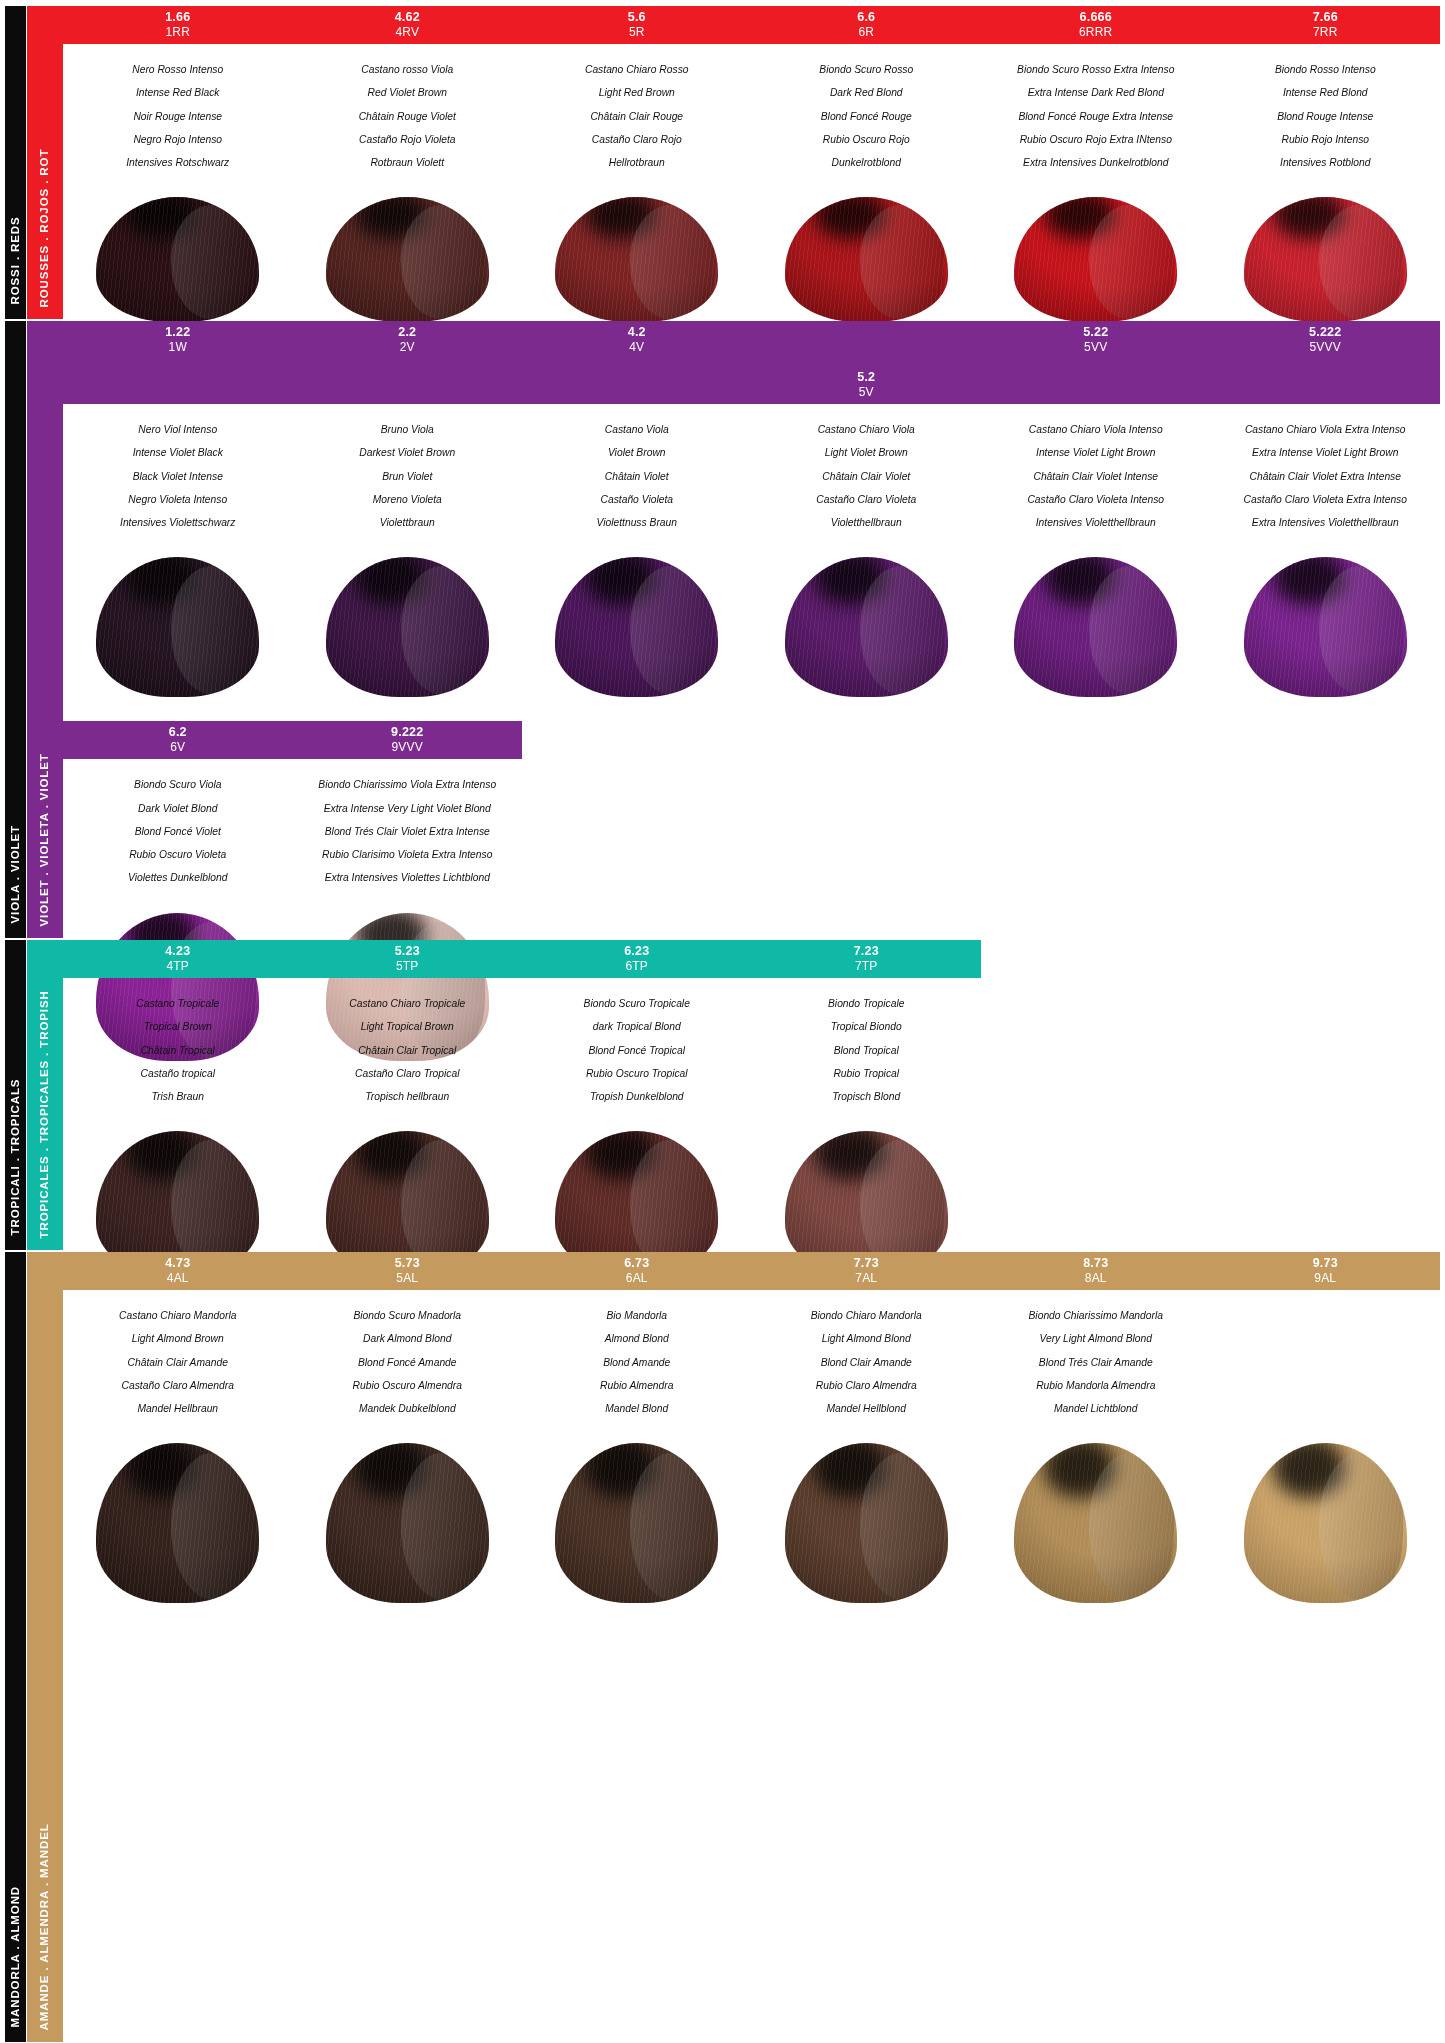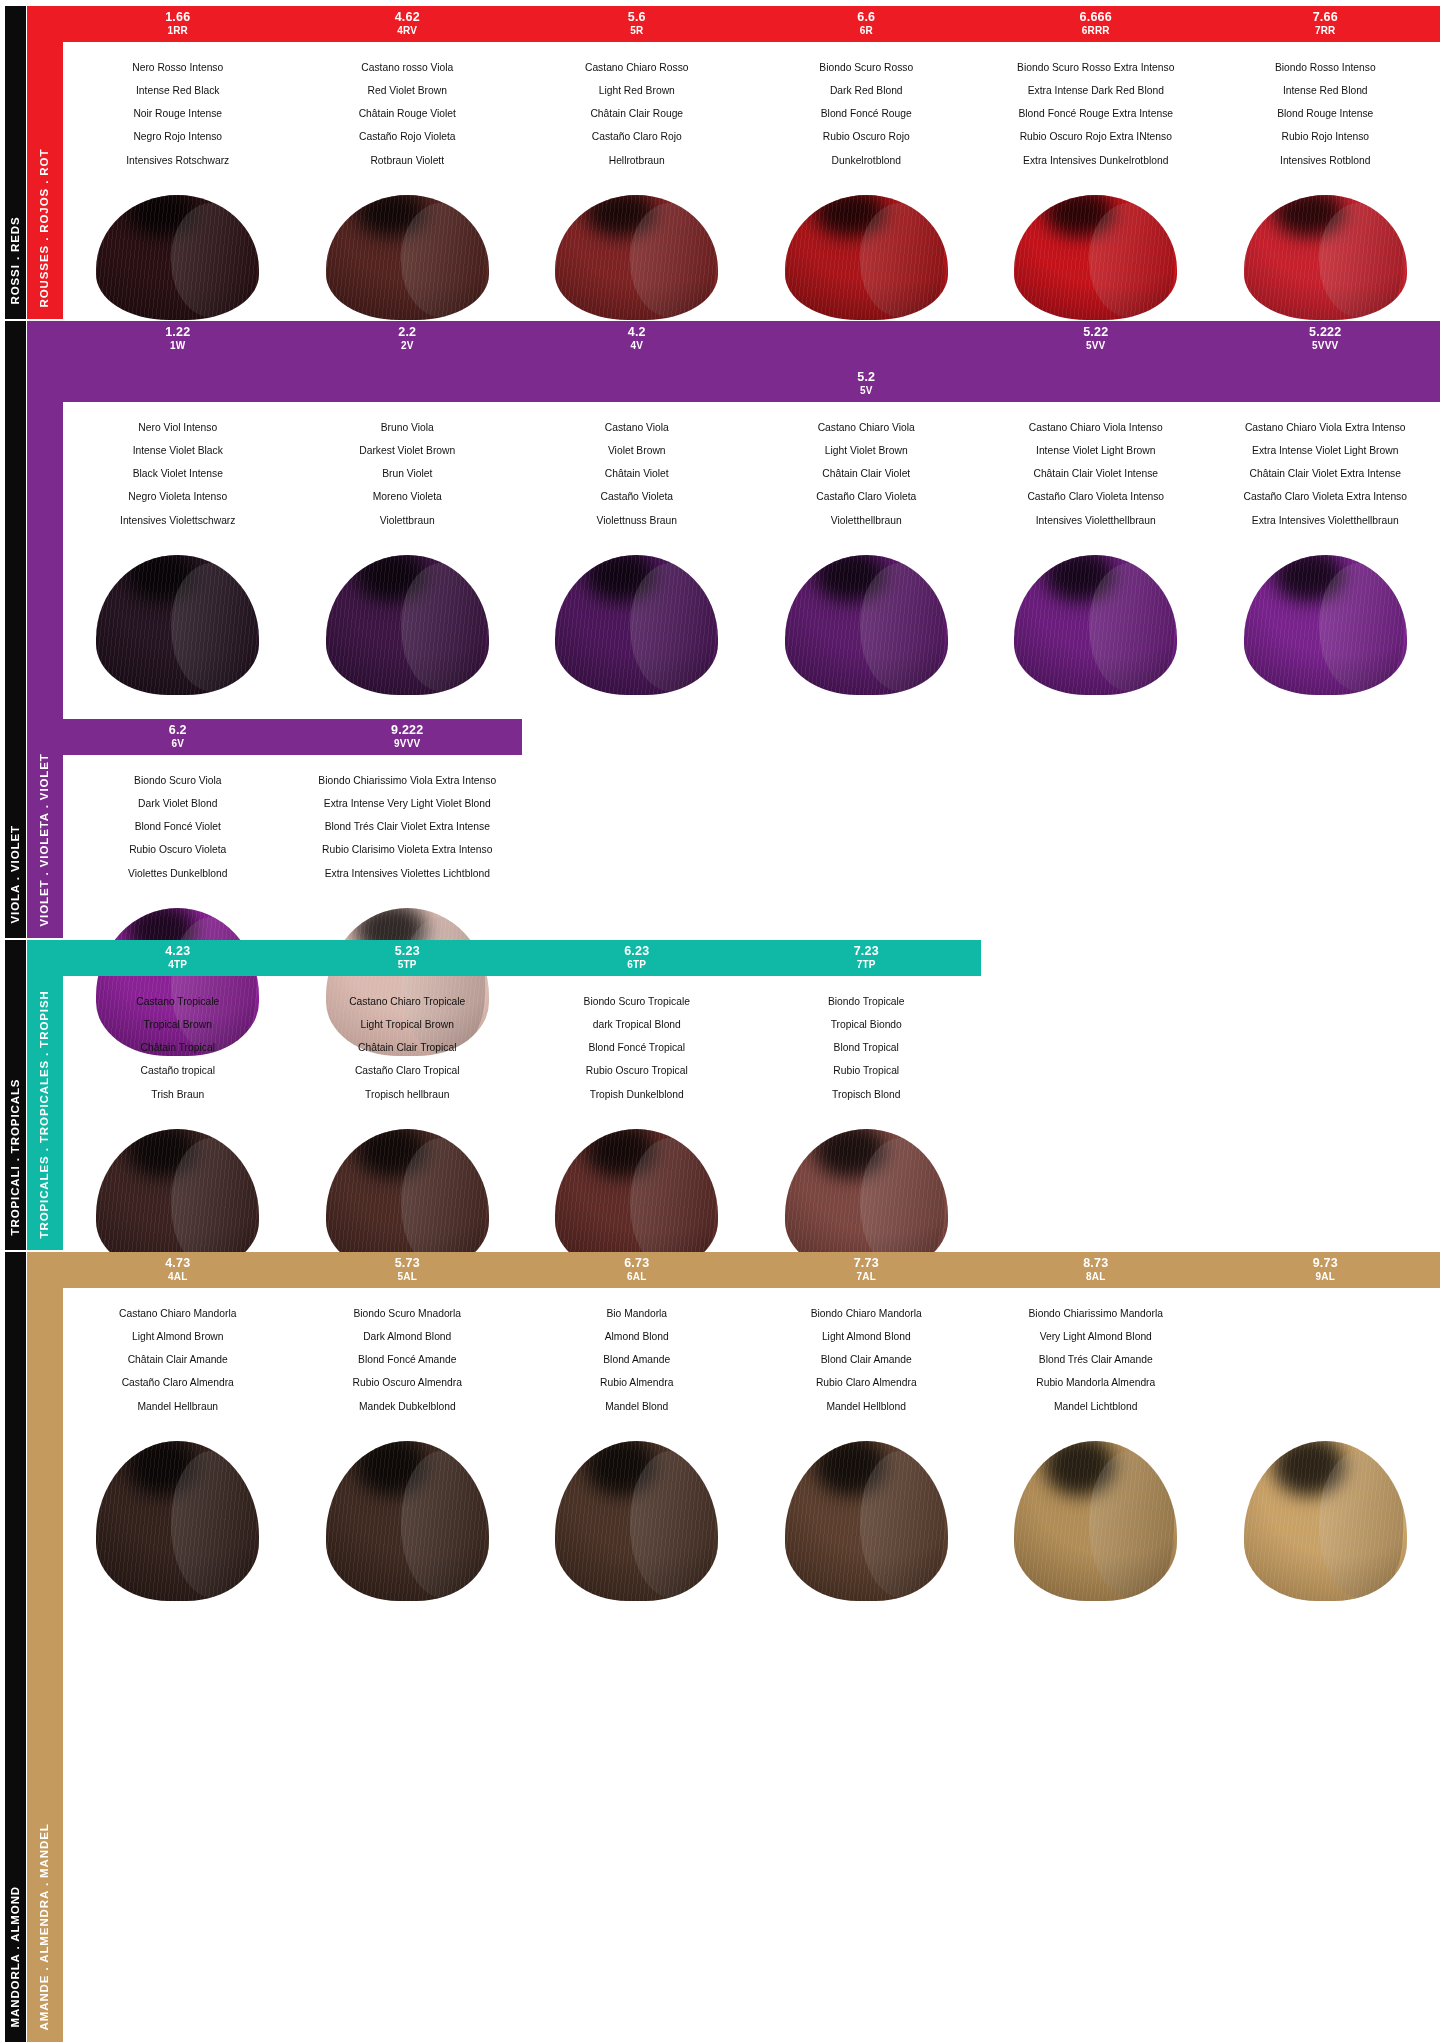--- a/index.html
+++ b/index.html
@@ -66,24 +66,24 @@
     line-height: 1.18;
   }
   .hdr-band.red    { background: #ED1C24; }
   .hdr-band.violet { background: #7D2A8E; }
   .hdr-band.trop   { background: #0FB9A5; }
   .hdr-band.almond { background: #C49A5E; }
   .hdr-band.w4 { width: 66.6667%; }
   .hdr-band.w2 { width: 33.3334%; }
 
   .hdr .num  { font-size: 12.5px; font-weight: bold; letter-spacing: .2px; }
-  .hdr .code { font-size: 10px; font-weight: bold; letter-spacing: .2px; }
+  .hdr .code { font-size: 12px; font-weight: normal; letter-spacing: .2px; }
 
   
-  .desc-band { display: flex; width: 100%; }
+  .desc-band { display: flex; width: 100%; font-style: italic; }
   .desc-col { width: 16.6667%; text-align: center; padding: 9px 4px 4px 4px; }
   .desc-col .line {
     font-size: 10.3px;
     color: #111111;
     line-height: 1;
     margin-bottom: 13px;
     white-space: nowrap;
   }
 
   

